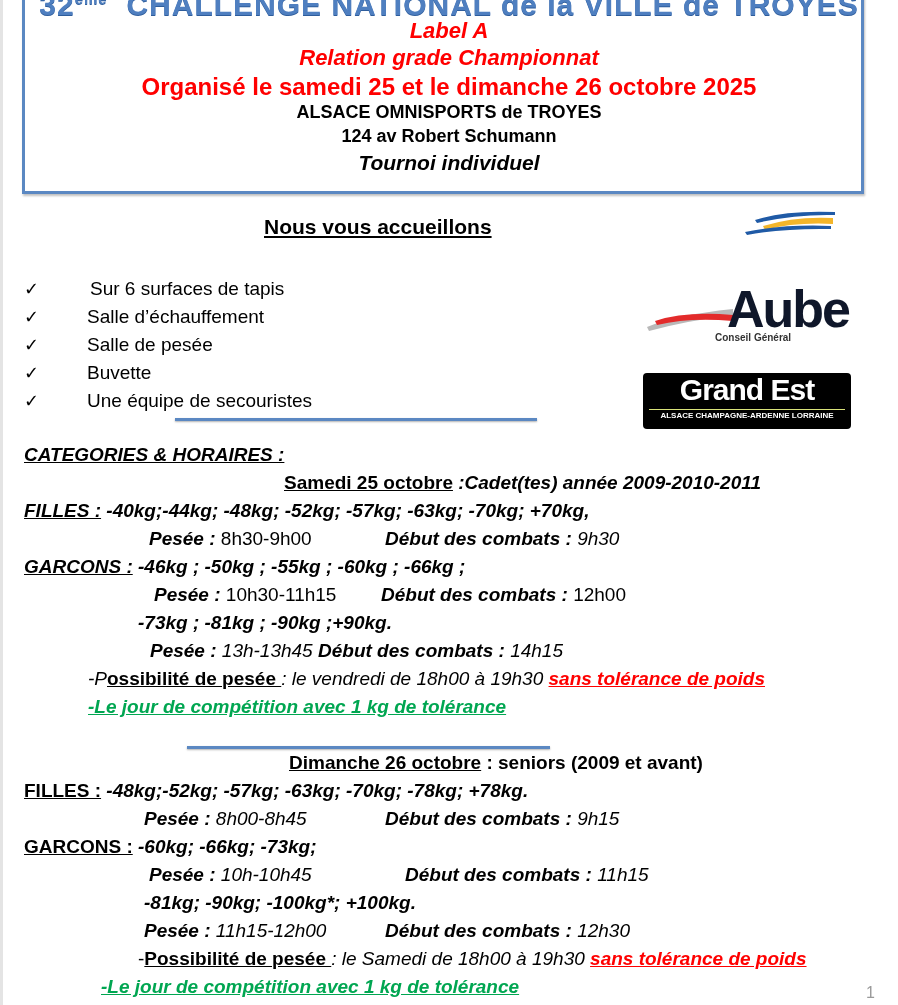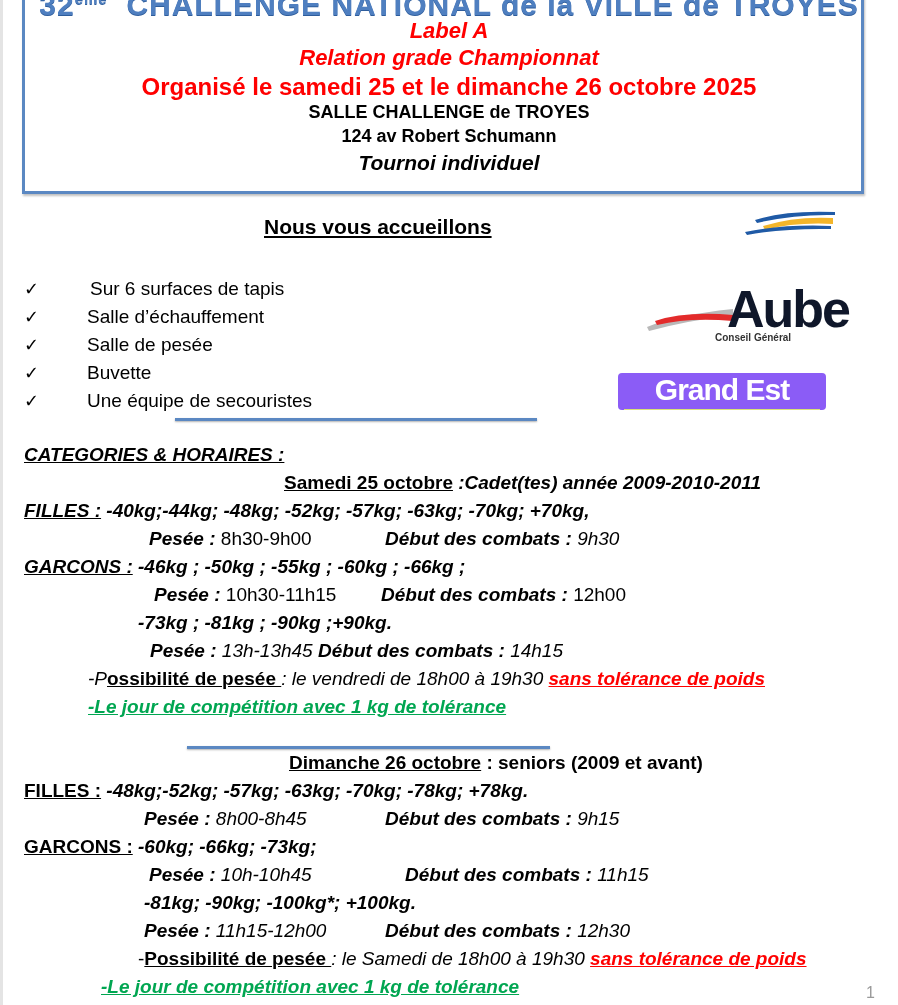--- a/index.html
+++ b/index.html
@@ -46,21 +46,21 @@
     box-shadow:0 1px 2px rgba(0,0,0,0.3);
   }
 
   
   .logo-troyes { left:645px; top:206px; width:210px; height:72px; }
   .troyes-text { position:absolute; left:0; top:14px; font-size:54px; letter-spacing:2px; font-weight:normal; color:#111; font-family:"DejaVu Sans", sans-serif; }
   .logo-aube { left:645px; top:285px; width:210px; height:70px; }
   .aube-text { position:absolute; left:82px; top:-6px; font-size:52px; font-weight:bold; color:#0f172a; letter-spacing:-2px; }
   .aube-sub { position:absolute; left:70px; top:47px; font-size:10px; font-weight:bold; color:#333; }
   .logo-grandest {
-    left:618px; top:373px; width:208px; height:37px; background:#8b5cf6; border-radius:4px;
+    left:643px; top:373px; width:208px; height:56px; background:#000000; border-radius:4px;
   }
   .grandest-text { position:absolute; left:0; width:208px; text-align:center; top:0px; font-size:30px; font-weight:bold; color:#fff; letter-spacing:-1px; }
   .grandest-bar { position:absolute; left:6px; right:6px; top:36px; height:1px; background:#d9e27a; }
   .grandest-sub { position:absolute; left:0; width:208px; text-align:center; top:38px; font-size:8px; font-weight:bold; color:#fff; }
   .t { position:absolute; white-space:nowrap; font-size:19px; line-height:24px; }
   .b { font-weight:bold; }
   .i { font-style:italic; }
   .u { text-decoration:underline; }
   .red { color:#ff0000; }
   .green { color:#00a651; }
@@ -69,21 +69,21 @@
 </head>
 <body>
 
 <div class="left-strip"></div>
 
 <div class="header-box"></div>
 <div class="hdr-line title-main"><span>32</span><sup>ème</sup>&nbsp;&nbsp;<span>CHALLENGE NATIONAL de la VILLE de TROYES</span></div>
 <div class="hdr-line label-a">Label A</div>
 <div class="hdr-line relation">Relation grade Championnat</div>
 <div class="hdr-line organise">Organisé le samedi 25 et le dimanche 26 octobre 2025</div>
-<div class="hdr-line salle">SALLE CHALLENGE de TROYES</div>
+<div class="hdr-line salle">ALSACE OMNISPORTS de TROYES</div>
 <div class="hdr-line address">124 av Robert Schumann</div>
 <div class="hdr-line tournoi">Tournoi individuel</div>
 
 <div class="abs welcome-title">Nous vous accueillons</div>
 <ul class="check-list">
   <li class="check-item first">
       <span class="check-icon">✓</span>
       <span class="check-text">Sur 6 surfaces de tapis</span>
     </li>
   <li class="check-item">

